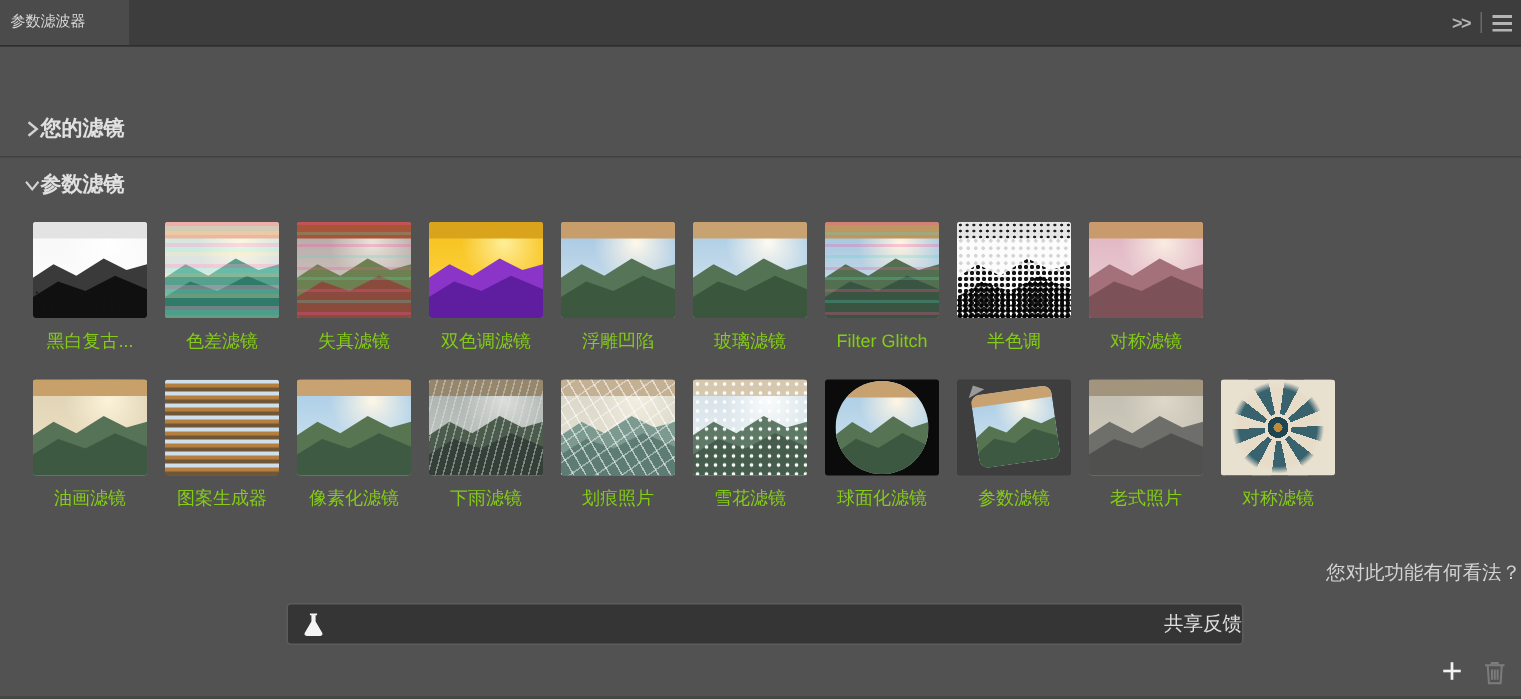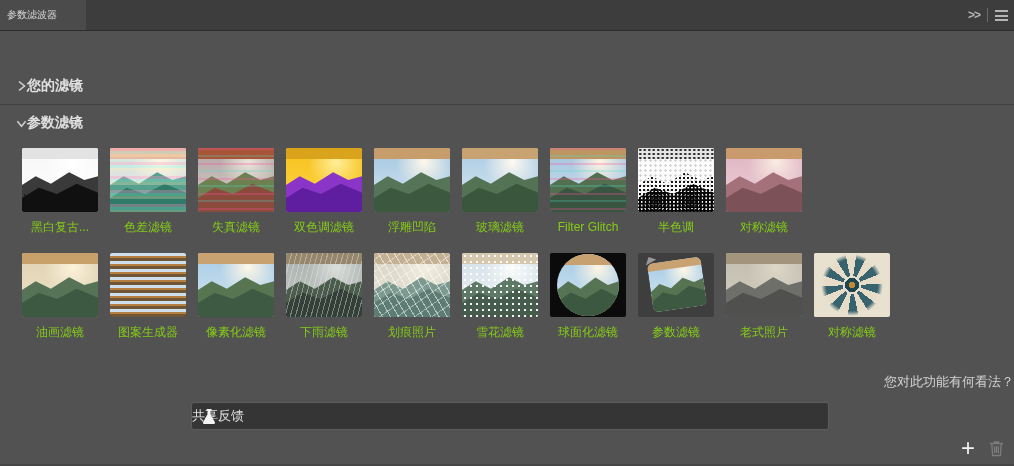--- a/index.html
+++ b/index.html
@@ -69,21 +69,21 @@
   .v-kaleido .sky{background:
        radial-gradient(circle at 50% 50%,transparent 0 52%,var(--sky) 62%),
        radial-gradient(circle at 50% 50%,var(--ground) 0 3px,var(--m2) 3px 7px,#e8dfce 7px 9px,transparent 9px),
        repeating-conic-gradient(from 8deg,var(--m1) 0 20deg,#e6dcc8 20deg 40deg);}
 
   
   .prompt{position:absolute;left:0;right:0;top:373px;text-align:right;color:#d2d2d2;font-size:13px;}
   .fb-btn{position:absolute;left:191px;top:402px;width:638px;height:28px;box-sizing:border-box;
           background:#353535;border:1px solid #5c5c5c;border-radius:3px;display:flex;align-items:center;cursor:pointer;}
   .fb-btn .flask{position:absolute;left:10px;display:flex;}
-  .fb-btn .lbl{flex:1;text-align:left;color:#e0e0e0;font-size:13px;}
+  .fb-btn .lbl{flex:1;text-align:right;color:#e0e0e0;font-size:13px;}
 
   
   .footer-icons{position:absolute;right:10px;bottom:6px;display:flex;align-items:center;gap:14px;}
   .plus{color:#f2f2f2;font-size:24px;font-weight:300;line-height:20px;cursor:pointer;}
   .trash{display:flex;opacity:.55;}
 </style>
 </head>
 <body>
 
 <div class="panel">

